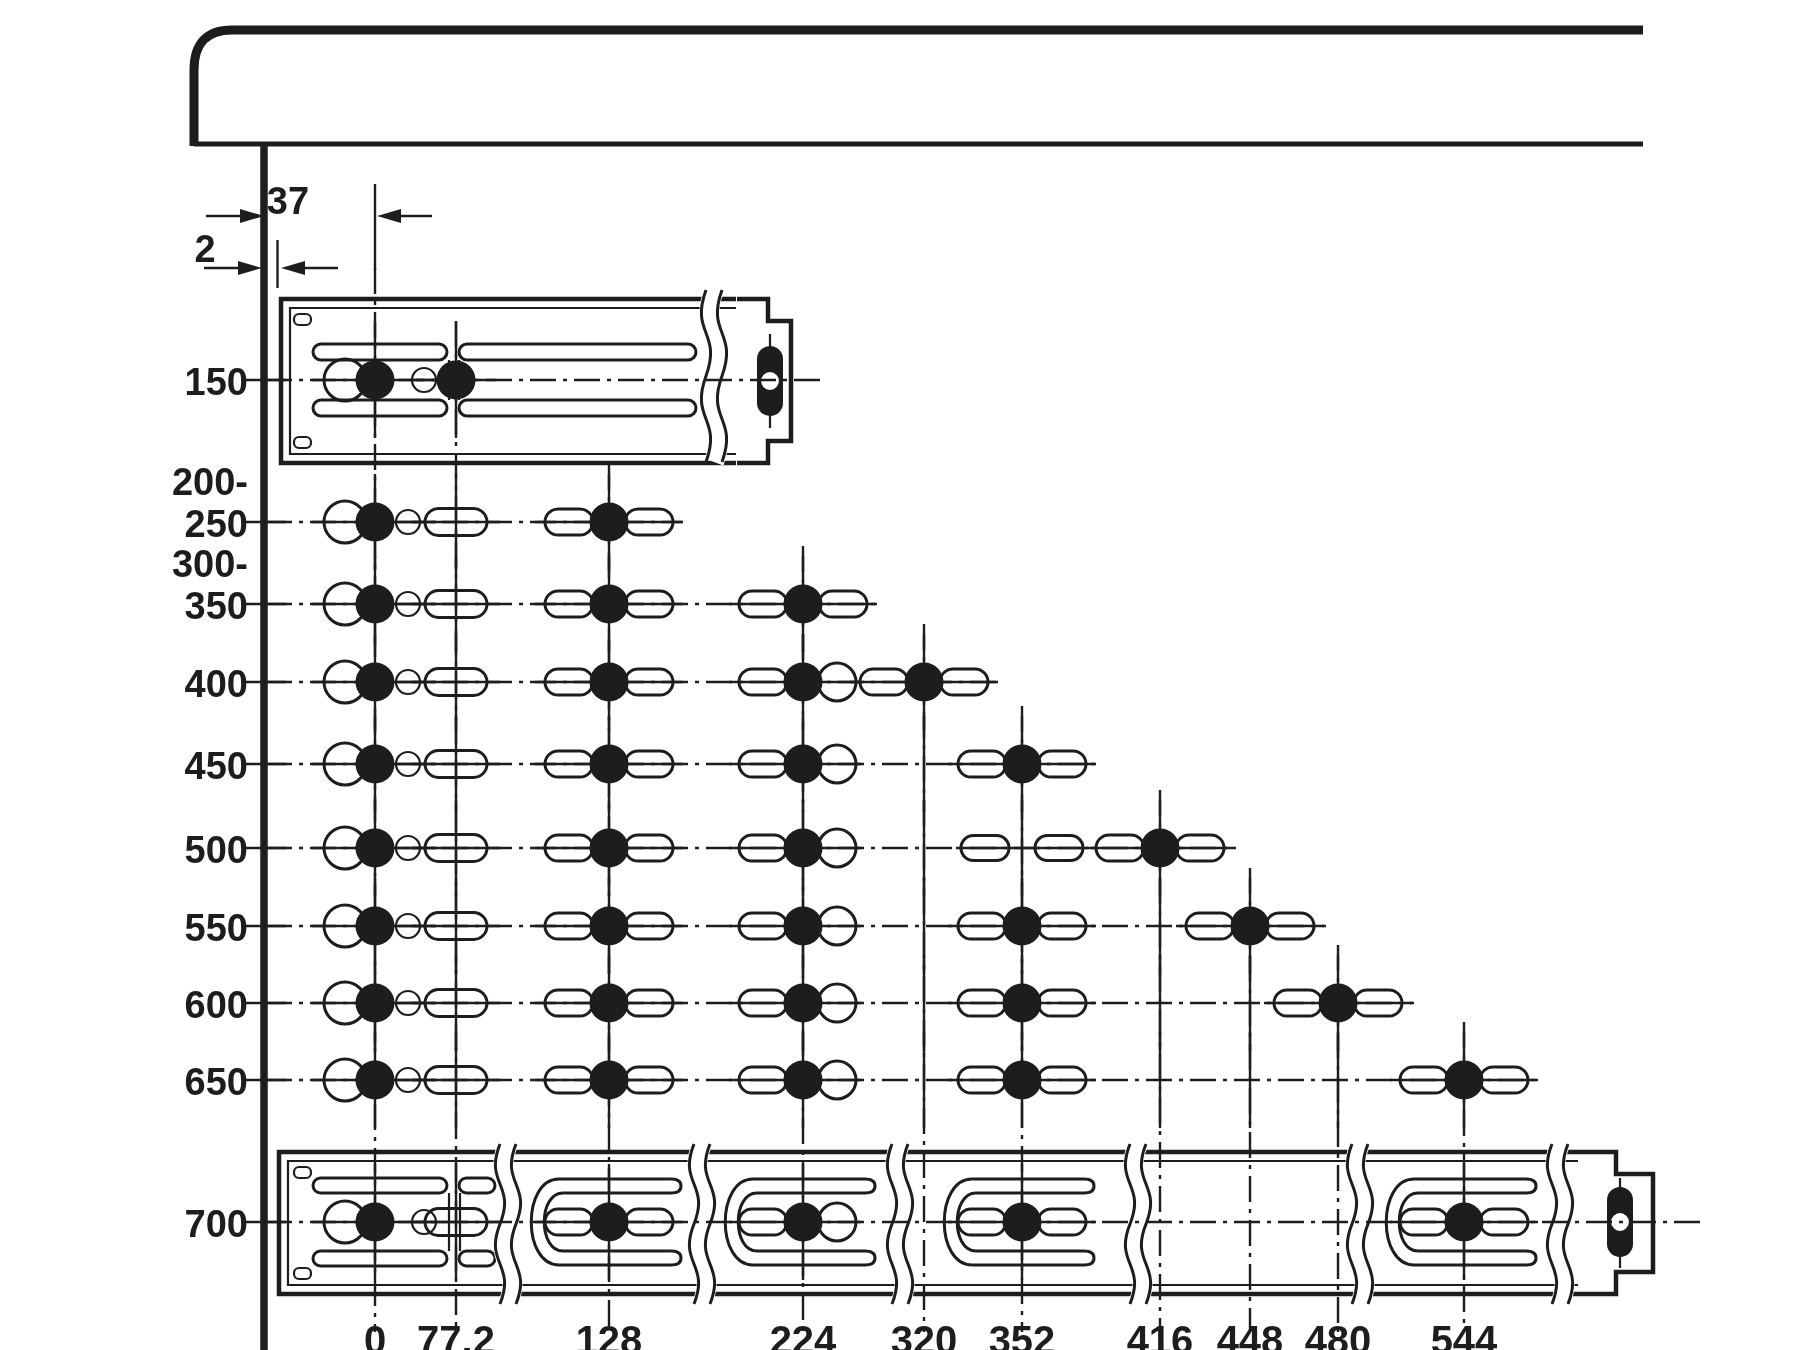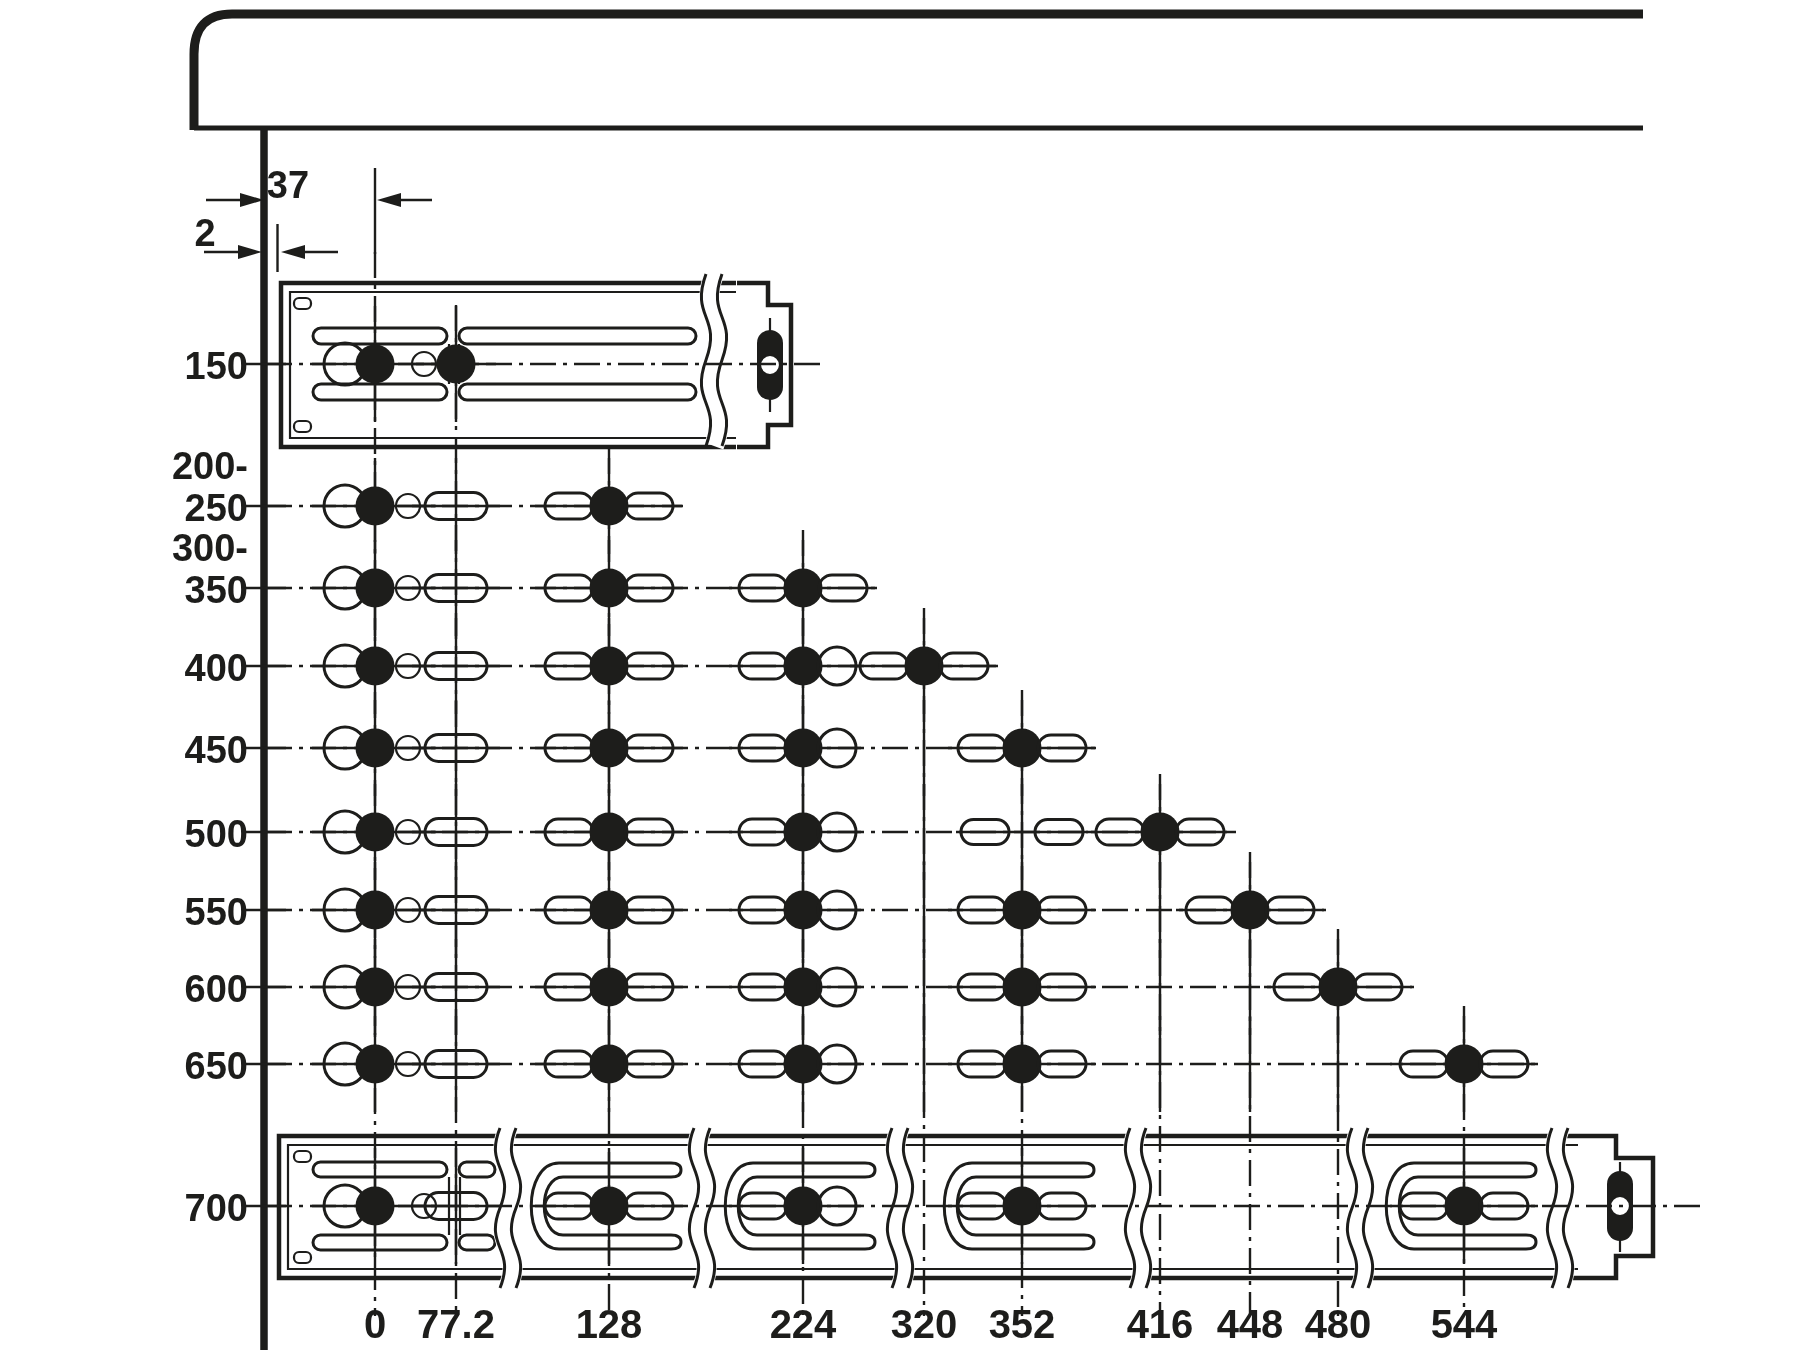--- a/index.html
+++ b/index.html
@@ -1,17 +1,17 @@
 <!DOCTYPE html>
 <html><head>
 <meta charset="utf-8">
 <style>
   html,body{margin:0;padding:0;background:#ffffff;}
   body{width:1800px;height:1350px;position:relative;font-family:"Liberation Sans",sans-serif;}
-  #stage{position:absolute;inset:0;}
+  #stage{position:absolute;inset:0;margin-top:16px;}
   svg{display:block;width:1800px;height:1350px;}
   .ink{stroke:#1d1d1b;fill:none;stroke-linecap:butt;}
   .s45{stroke-width:4.5;}
   .s3{stroke-width:3;}
   .s22{stroke-width:2.2;}
   .wfill{fill:#ffffff;}
   .fillink{fill:#1d1d1b;stroke:none;}
   .solid{stroke:#1d1d1b;stroke-width:2.4;fill:none;}
   .dashdot{stroke:#1d1d1b;stroke-width:2.4;fill:none;stroke-dasharray:26 7 4 7;}
   .erase{stroke:#ffffff;stroke-width:20;fill:none;}

